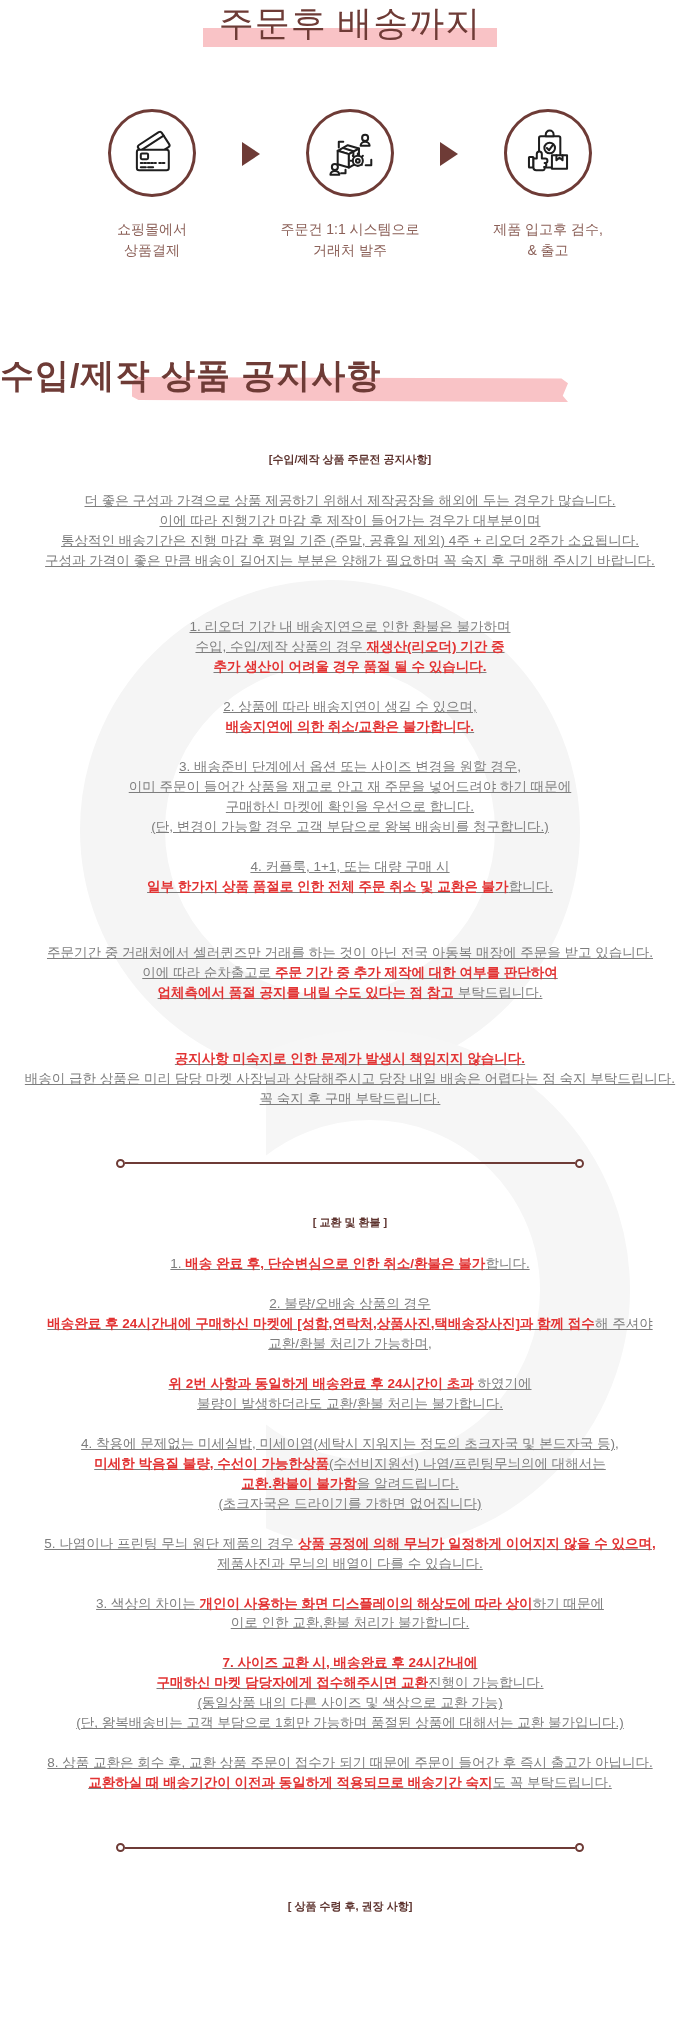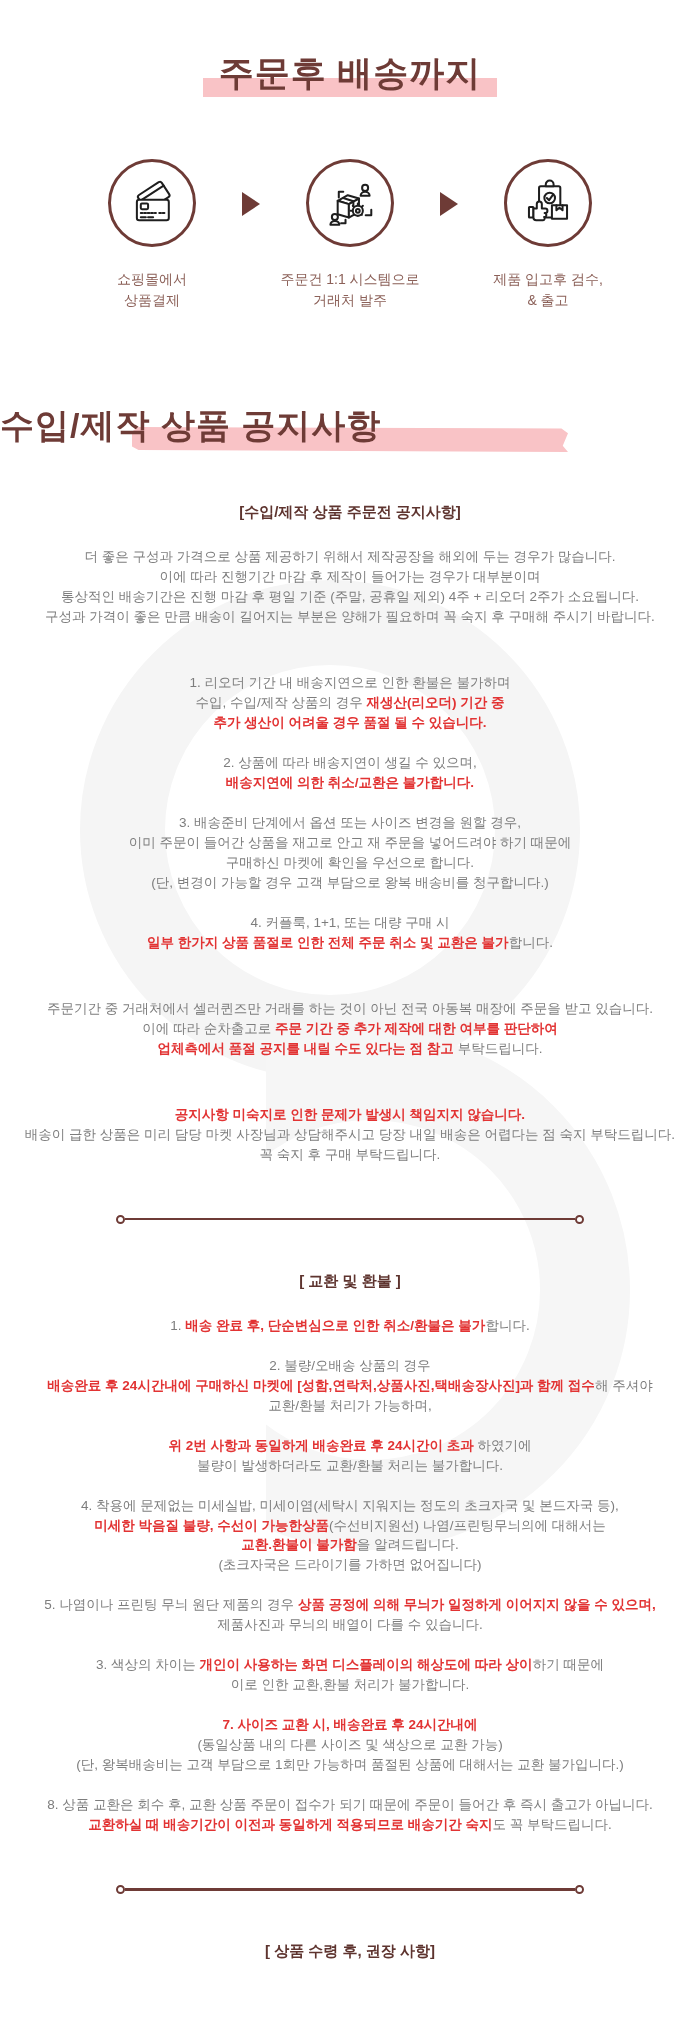--- a/index.html
+++ b/index.html
@@ -16,22 +16,22 @@
     width:700px;height:2030px;margin:0 auto;background:#fff;
     position:relative;overflow:hidden;
     font-family:"Liberation Sans","DejaVu Sans",sans-serif;
   }
   .wm{position:absolute;border-radius:50%;z-index:0;}
   .wm1{width:500px;height:500px;border:85px solid #f5f5f5;top:580px;left:80px;}
   .wm2{width:520px;height:520px;border:90px solid #f6f6f6;top:1030px;left:110px;clip-path:inset(0 0 0 30%);}
   .content{position:relative;z-index:1;}
 
   
-  .main-title{margin:0;padding-top:50px;text-align:center;
-    font-size:35px;font-weight:700;color:var(--brown);letter-spacing:1px;}
+  .main-title{margin:0;text-align:center;
+    font-size:35px;font-weight:400;color:var(--brown);letter-spacing:1px;}
   .main-title .hl{background:linear-gradient(180deg,transparent 56%,var(--pink) 56%);padding:0 16px 5px;}
 
   
   .process{margin-top:62px;display:flex;align-items:flex-start;justify-content:center;}
   .step{width:176px;display:flex;flex-direction:column;align-items:center;}
   .circle{width:88px;height:88px;border:3px solid var(--brown);border-radius:50%;
     background:#fff;display:flex;align-items:center;justify-content:center;}
   .circle svg{width:56px;height:56px;}
   .arrow{width:0;height:0;border-top:12px solid transparent;border-bottom:12px solid transparent;
     border-left:18px solid var(--brown);margin:33px 2px 0;}
@@ -40,22 +40,22 @@
 
   
   .notice-title-wrap{margin-top:92px;position:relative;text-align:left;height:52px;}
   .tape{position:absolute;left:50%;top:24px;transform:translateX(-50%);
     width:436px;height:25px;background:var(--pink);
     clip-path:polygon(0 18%,1.5% 0,98.5% 6%,100% 25%,98.8% 75%,100% 100%,1.5% 92%,0 78%);}
   .notice-title-text{position:relative;font-size:34px;font-weight:900;color:var(--brown);letter-spacing:1px;}
 
   
   .sections{margin-top:46px;text-align:center;font-size:13.5px;color:var(--gray);line-height:1.48;}
-  .section-heading{font-size:15px;font-weight:700;color:var(--maroon);margin:0 0 24px;}
-  .para{margin:0 4px 20px;}
+  .section-heading{font-size:11px;font-weight:700;color:var(--maroon);margin:0 0 24px;}
+  .para{margin:0 4px 20px;text-decoration:underline;}
   .para.gap-lg{margin-top:46px;}
   .tline{min-height:1.2em;}
   .red{color:var(--red);font-weight:700;}
 
   
   .divider{width:468px;margin:50px auto 46px;display:flex;align-items:center;}
   .divider .dot{width:9px;height:9px;border:2.5px solid var(--brown);border-radius:50%;background:#fff;flex:0 0 auto;}
   .divider .bar{flex:1;height:2.5px;background:var(--brown);}
 
   .icon-stroke{fill:#fff;stroke:#1e1e1e;stroke-width:3.6;stroke-linejoin:round;stroke-linecap:round;}
@@ -227,20 +227,21 @@
             <div class="para">
               <div class="tline"><span>5. 나염이나 프린팅 무늬 원단 제품의 경우 </span><span class="red">상품 공정에 의해 무늬가 일정하게 이어지지 않을 수 있으며,</span></div>
               <div class="tline"><span>제품사진과 무늬의 배열이 다를 수 있습니다.</span></div>
             </div>
             <div class="para">
               <div class="tline"><span>3. 색상의 차이는 </span><span class="red">개인이 사용하는 화면 디스플레이의 해상도에 따라 상이</span><span>하기 때문에</span></div>
               <div class="tline"><span>이로 인한 교환,환불 처리가 불가합니다.</span></div>
             </div>
             <div class="para">
               <div class="tline"><span class="red">7. 사이즈 교환 시, 배송완료 후 24시간내에</span></div>
+              <div class="tline"><span class="red">구매하신 마켓 담당자에게 접수해주시면 교환</span><span>진행이 가능합니다.</span></div>
               <div class="tline"><span>(동일상품 내의 다른 사이즈 및 색상으로 교환 가능)</span></div>
               <div class="tline"><span>(단, 왕복배송비는 고객 부담으로 1회만 가능하며 품절된 상품에 대해서는 교환 불가입니다.)</span></div>
             </div>
             <div class="para">
               <div class="tline"><span>8. 상품 교환은 회수 후, 교환 상품 주문이 접수가 되기 때문에 주문이 들어간 후 즉시 출고가 아닙니다.</span></div>
               <div class="tline"><span class="red">교환하실 때 배송기간이 이전과 동일하게 적용되므로 배송기간 숙지</span><span>도 꼭 부탁드립니다.</span></div>
             </div>
           </div>
       </section>
 

